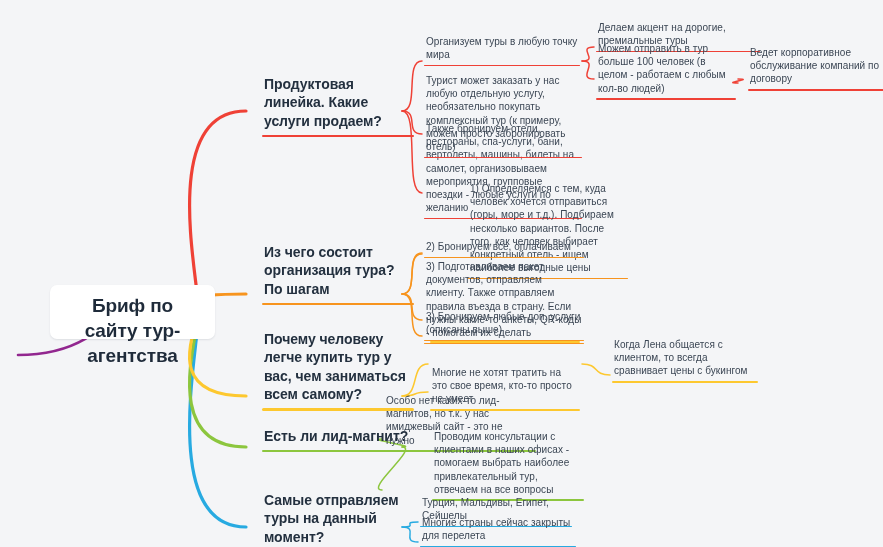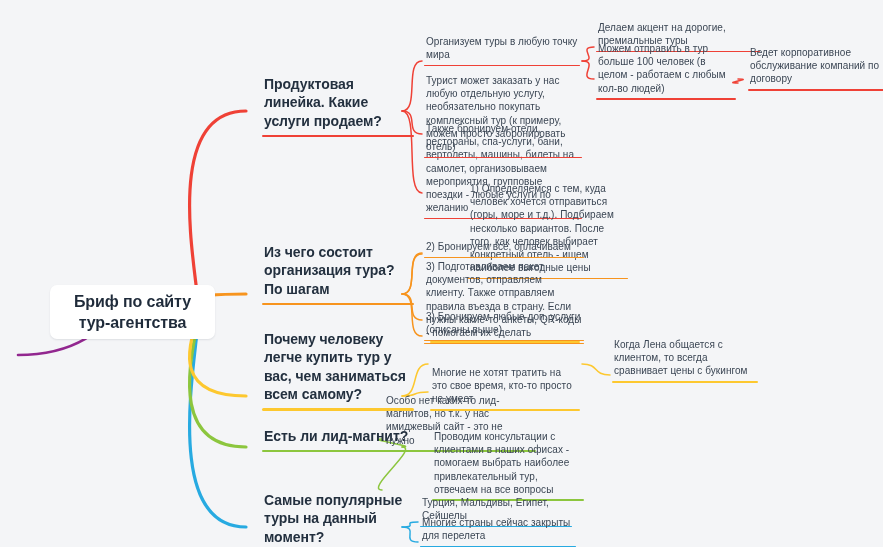--- a/index.html
+++ b/index.html
@@ -23,24 +23,23 @@
     position: absolute;
     color: #24303f;
     line-height: 1.32;
   }
   
   .root {
     background: #ffffff;
     border-radius: 7px;
     box-shadow: 0 1px 2px rgba(20,30,50,0.10);
     display: flex;
-    align-items: center;
     justify-content: center;
     text-align: center;
-    font-size: 16px;
+    font-size: 19px;
     font-weight: bold;
     letter-spacing: -0.1px;
     padding: 8px 14px;
     color: #1f2b3a;
   }
   
   .lvl1 {
     font-size: 14px;
     font-weight: bold;
     padding: 3px 2px 7px 2px;
@@ -174,21 +173,21 @@
     </div>
     <div class="node lvl2" style="left: 384px; top: 392px; width: 152px;">
       <span class="txt">Особо нет каких-то лид-магнитов, но т.к. у нас имиджевый сайт - это не нужно</span>
       <span class="bar" style="background: rgb(140, 198, 62); width: 152px;"></span>
     </div>
     <div class="node lvl2" style="left: 384px; top: 428px; width: 152px; margin-left: 48px;">
       <span class="txt">Проводим консультации с клиентами в наших офисах - помогаем выбрать наиболее привлекательный тур, отвечаем на все вопросы</span>
       <span class="bar" style="background: rgb(140, 198, 62); width: 152px;"></span>
     </div>
     <div class="node lvl1" style="left: 248px; top: 488px; width: 152px;">
-      <span class="txt">Самые популярные туры на данный момент?</span>
+      <span class="txt">Самые отправляем туры на данный момент?</span>
       <span class="bar" style="background: rgb(39, 170, 225); width: 152px;"></span>
     </div>
     <div class="node lvl2" style="left: 420px; top: 494px; width: 152px;">
       <span class="txt">Турция, Мальдивы, Египет, Сейшелы</span>
       <span class="bar" style="background: rgb(39, 170, 225); width: 152px;"></span>
     </div>
     <div class="node lvl2" style="left: 420px; top: 514px; width: 156px;">
       <span class="txt">Многие страны сейчас закрыты для перелета</span>
       <span class="bar" style="background: rgb(39, 170, 225); width: 156px;"></span>
     </div>

